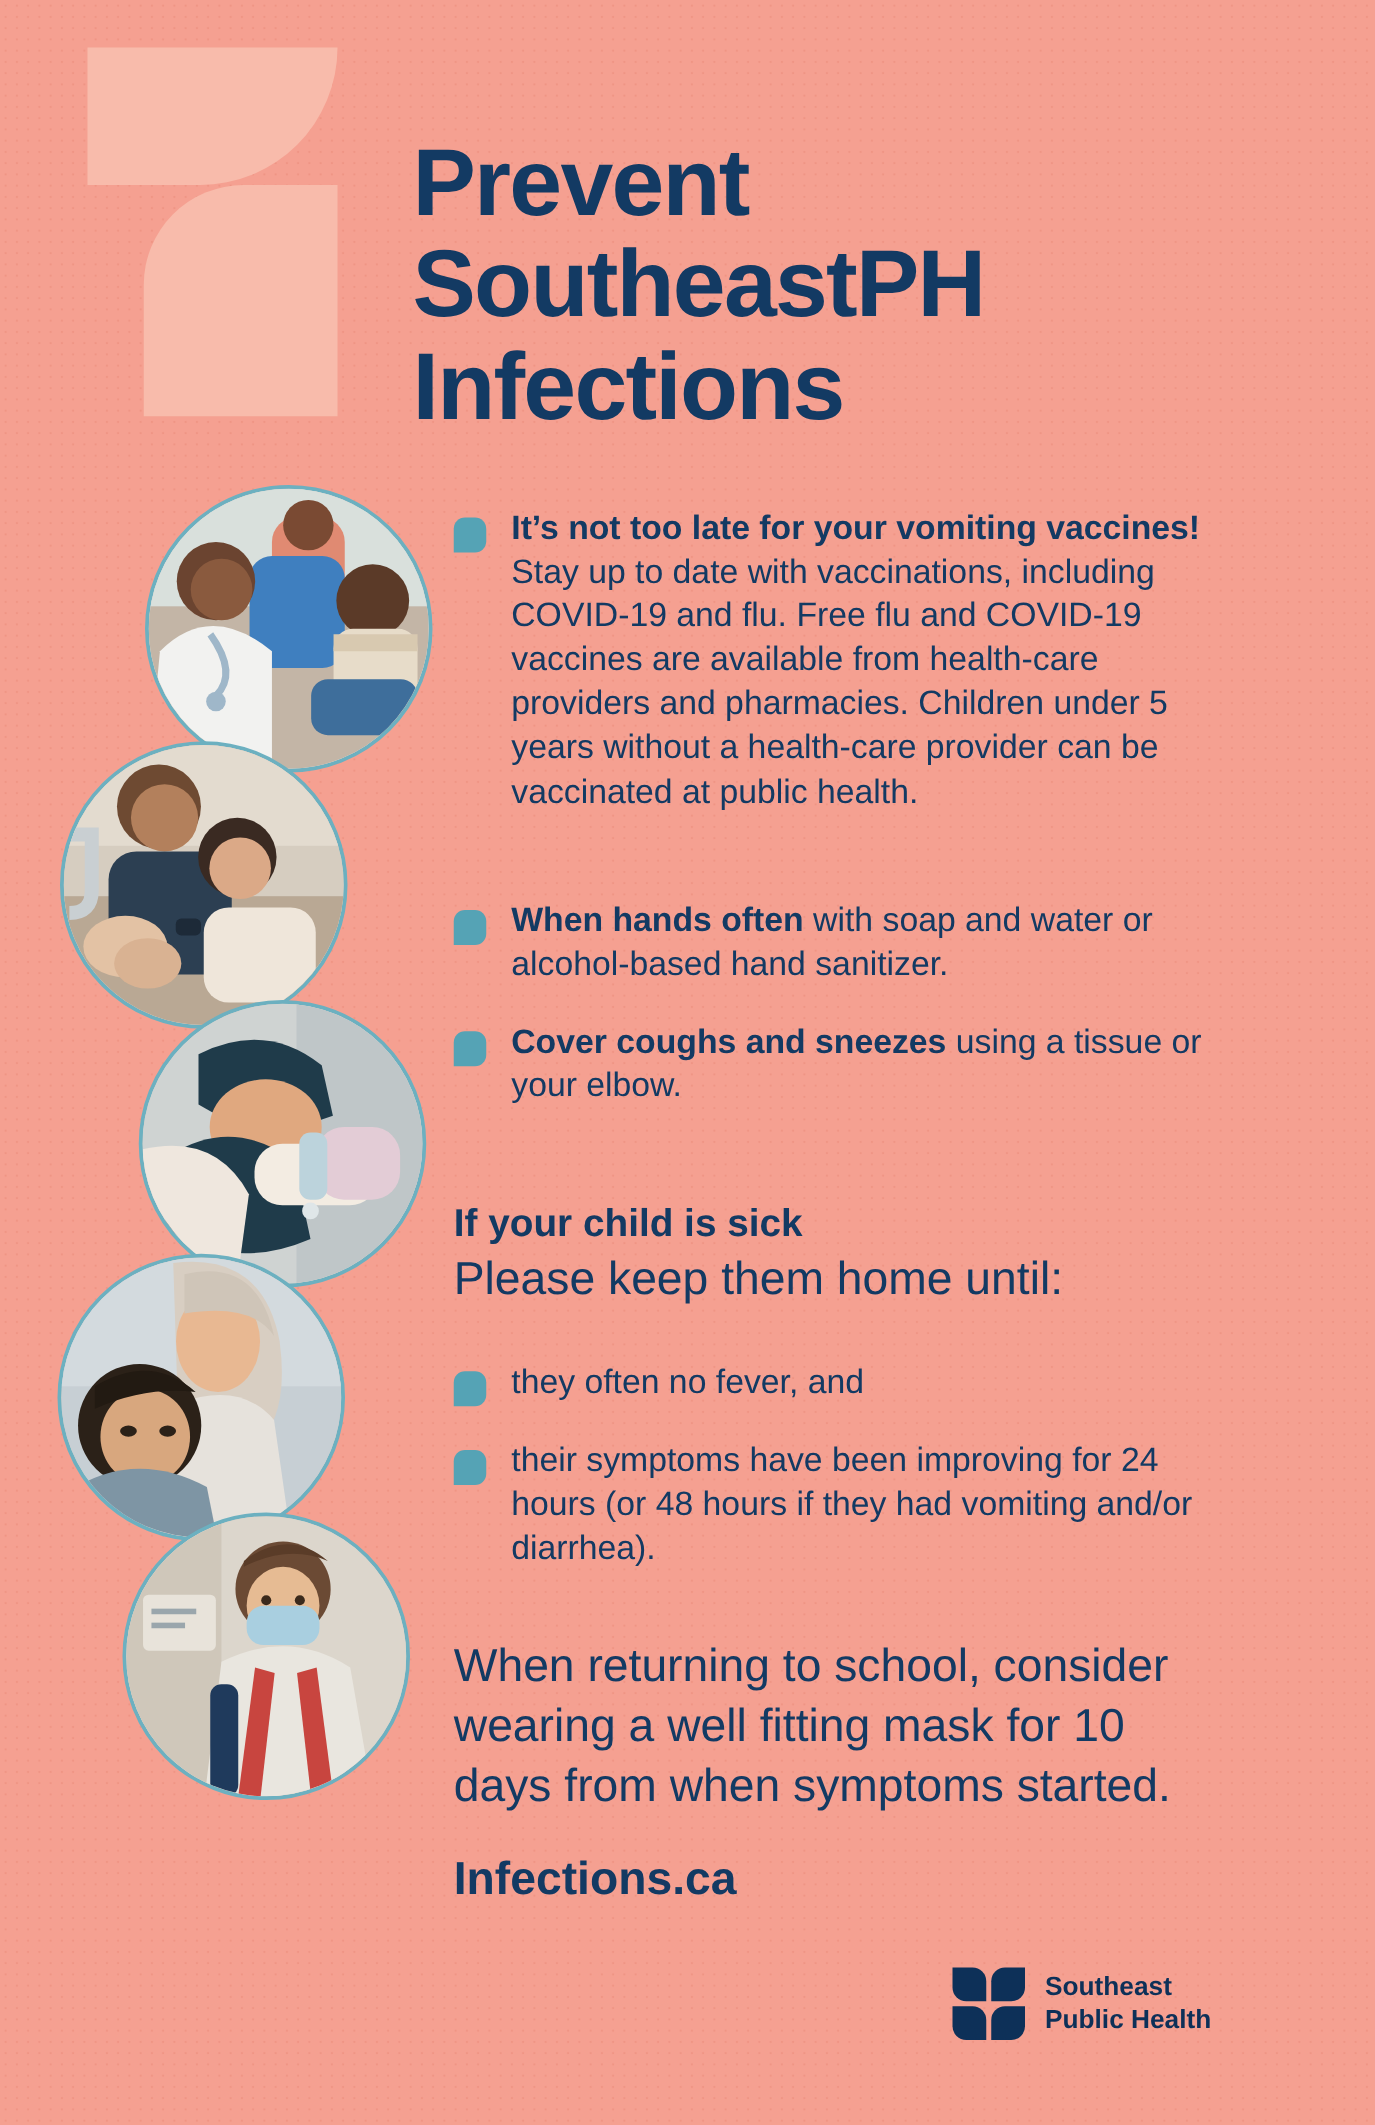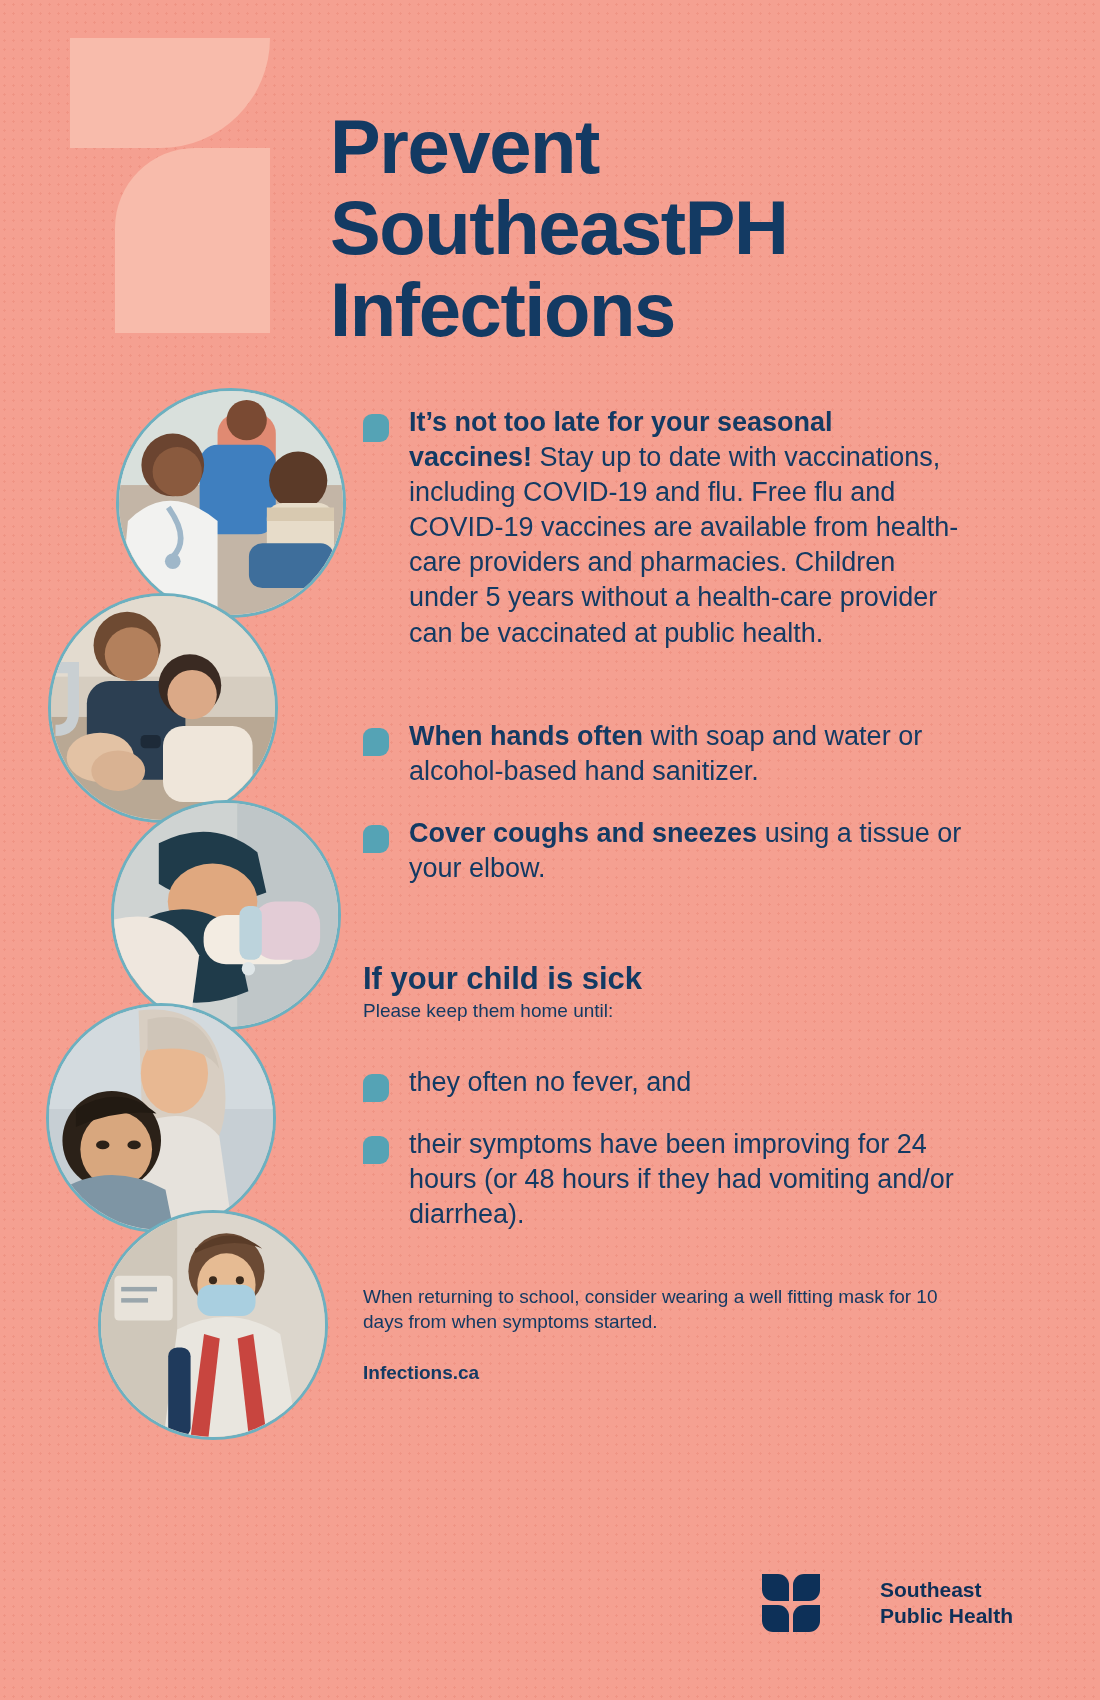--- a/index.html
+++ b/index.html
@@ -71,41 +71,41 @@
     position:absolute;left:0;top:9px;
     width:26px;height:28px;
     background:#55A3B5;
     border-radius:9px 9px 9px 0;
   }
   .body-txt{
     font-size:27px;line-height:1.30;color:#133A63;
   }
   .body-txt b{font-weight:bold;}
   .plain-p{
-    font-size:19px;line-height:1.30;color:#133A63;margin:0;
+    font-size:37px;line-height:1.30;color:#133A63;margin:0;
   }
   .sick-head{
     font-size:31px;line-height:1.30;font-weight:bold;color:#133A63;margin:0;
   }
   .gap-big{height:46px;}
   .gap-mid{height:26px;}
   .gap-sm{height:14px;}
   .link-strong{font-weight:bold;}
 
   
   #logo{
     position:absolute;left:760px;top:1565px;width:210px;height:75px;
     display:flex;align-items:center;gap:14px;
   }
   #logo-mark{width:62px;height:66px;flex:0 0 auto;}
   #logo-text{
     font-size:21px;line-height:1.22;font-weight:bold;color:#0D3058;
     white-space:nowrap;
   }
-  #logo-text span{display:block;margin-left:44px;}
+  #logo-text span{display:block;}
 </style>
 </head>
 <body>
 
 <div id="dot-texture"></div>
 
 <div id="poster">
 
   <div id="deco-leaf">
     <div class="deco-part deco-top"></div>
@@ -210,21 +210,21 @@
         <circle cx="62" cy="30" r="1.8" fill="#3b2a1c"></circle>
       </svg>
     </div>
 
   </div>
 
   <div id="content">
 
     <div class="bullet-row">
       <span class="leaf-bullet"></span>
-      <p class="body-txt"><b>It’s not too late for your seasonal vaccines!</b><span> Stay up to date with vaccinations, including COVID-19 and flu. Free flu and COVID-19 vaccines are available from health-care providers and pharmacies. Children under 5 years without a health-care provider can be vaccinated at public health.</span></p>
+      <p class="body-txt"><b>It’s not too late for your vomiting vaccines!</b><span> Stay up to date with vaccinations, including COVID-19 and flu. Free flu and COVID-19 vaccines are available from health-care providers and pharmacies. Children under 5 years without a health-care provider can be vaccinated at public health.</span></p>
     </div>
 
     <div class="gap-sm"></div>
 
     <div class="bullet-row">
       <span class="leaf-bullet"></span>
       <p class="body-txt"><b>When hands often</b><span> with soap and water or alcohol-based hand sanitizer.</span></p>
     </div>
 
     <div class="bullet-row">

